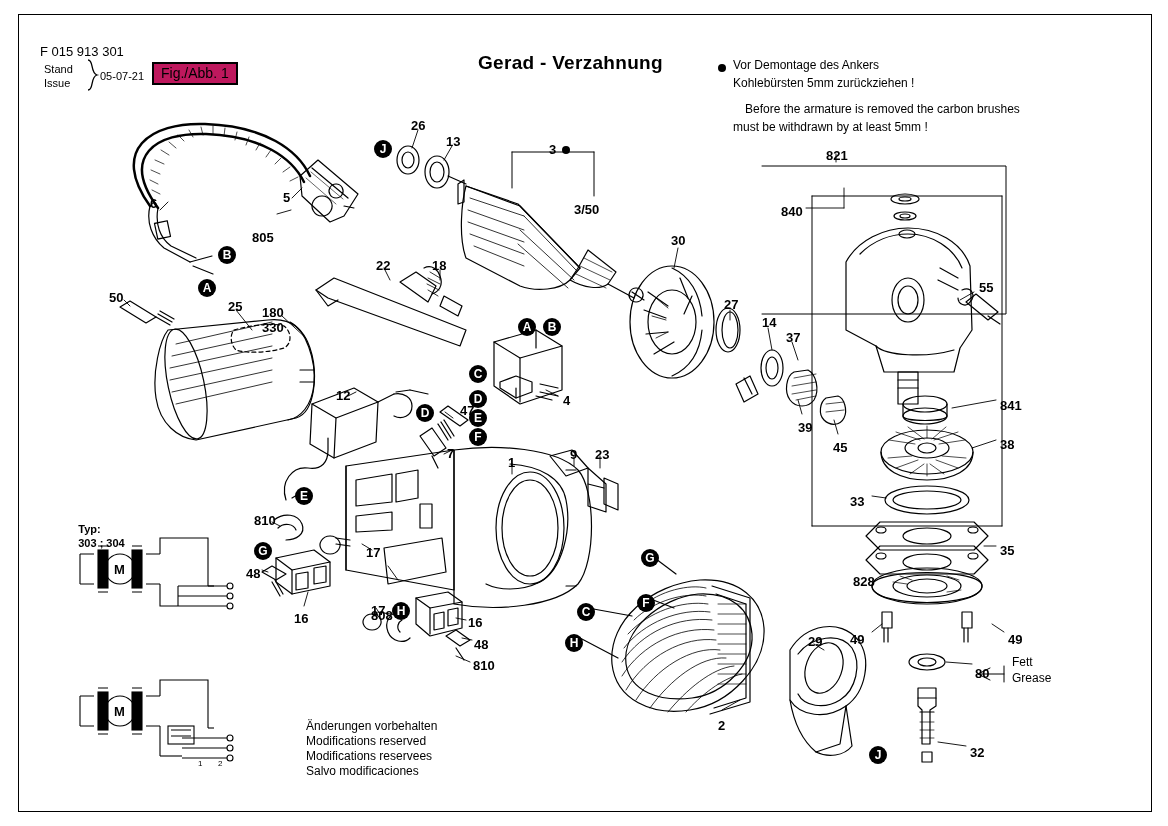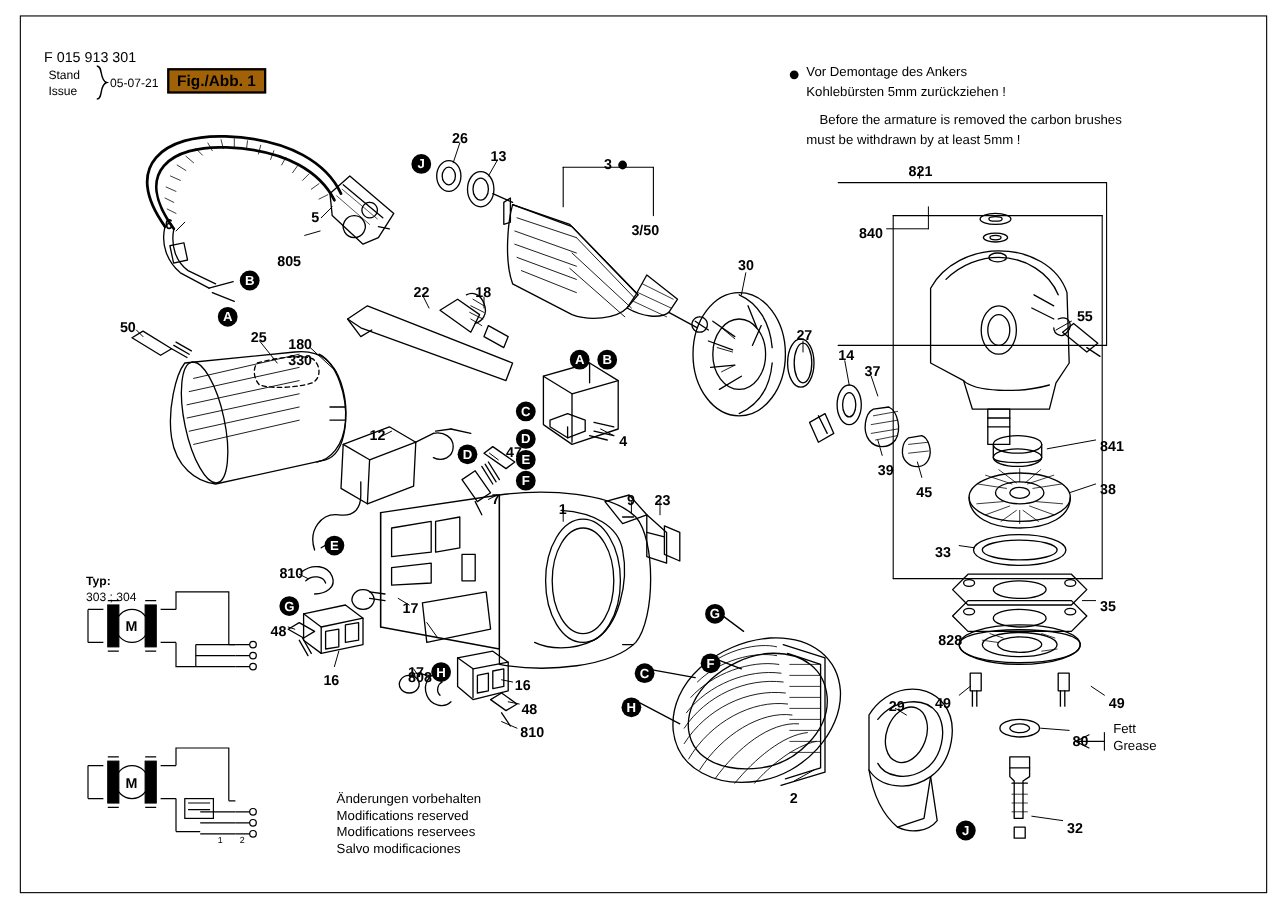--- a/index.html
+++ b/index.html
@@ -4,21 +4,21 @@
 <style>
   html,body{margin:0;padding:0;background:#ffffff;}
   body{font-family:"Liberation Sans",sans-serif;color:#000;}
   #page{position:relative;width:1168px;height:826px;overflow:hidden;background:#fff;}
   .abs{position:absolute;}
   .txt{font-size:12px;line-height:1.25;white-space:pre;}
   .bold{font-weight:bold;}
   .num{font-weight:bold;font-size:13px;}
   .title{font-weight:bold;font-size:19px;letter-spacing:.3px;}
   .small{font-size:11px;}
-  .figbox{border:2px solid #000;padding:1px 7px 2px 7px;font-weight:bold;font-size:14px;background:#a16207;}
+  .figbox{border:2px solid #000;padding:1px 7px 2px 7px;font-weight:normal;font-size:14px;background:#be185d;}
   .circ{border-radius:50%;background:#000;color:#fff;font-weight:bold;text-align:center;}
   .circ.c18{width:18px;height:18px;line-height:18px;font-size:12px;}
   .dot{width:8px;height:8px;border-radius:50%;background:#000;}
   svg{display:block;}
   .border-frame{position:absolute;left:18px;top:14px;width:1132px;height:796px;border:1px solid #000;}
 </style>
 </head>
 <body>
 
 <div id="page">
@@ -29,20 +29,21 @@
   <div class="abs txt small" style="left:44px;top:63px;">Stand</div>
   <div class="abs txt small" style="left:44px;top:77px;">Issue</div>
   <div class="abs" style="left:86px;top:58px;">
     <svg width="14" height="34" viewBox="0 0 14 34">
         <path d="M2 2 C8 2 4 15 11 17 C4 19 8 32 2 32" fill="none" stroke="#000" stroke-width="1.3"></path>
       </svg>
   </div>
   <div class="abs txt small" style="left:100px;top:70px;">05-07-21</div>
   <div class="abs figbox" style="left:152px;top:62px;">Fig./Abb. 1</div>
 
+  <div class="abs title" style="left:478px;top:52px;">Gerad - Verzahnung</div>
 
   <div class="abs dot" style="left:718px;top:64px;"></div>
   <div class="abs txt" style="left:733px;top:58px;">Vor Demontage des Ankers</div>
   <div class="abs txt" style="left:733px;top:76px;">Kohlebürsten 5mm zurückziehen !</div>
   <div class="abs txt" style="left:733px;top:102px;margin-left:12px;">Before the armature is removed the carbon brushes</div>
   <div class="abs txt" style="left:733px;top:120px;">must be withdrawn by at least 5mm !</div>
 
   <svg class="abs" style="left:0;top:0;" width="1168" height="826" viewBox="0 0 1168 826">
     <g fill="none" stroke="#000" stroke-width="1.2" stroke-linecap="round" stroke-linejoin="round">
 
@@ -516,21 +517,21 @@
       <div class="abs circ c18" style="left: 637px; top: 594px;">F</div>
       <div class="abs circ c18" style="left: 392px; top: 602px;">H</div>
       <div class="abs circ c18" style="left: 565px; top: 634px;">H</div>
       <div class="abs circ c18" style="left: 869px; top: 746px;">J</div>
     </div>
 
   <div class="abs dot" style="left:562px;top:146px;"></div>
 
   <div class="abs txt bold" style="left:66px;top:509px;font-size:11px;">
     <span>Typ:</span>
-    <span style="font-weight:normal;">303 ; 304</span>
+    <span style="font-weight:bold;">303 ; 304</span>
   </div>
   <svg class="abs" style="left:58px;top:524px;" width="190" height="110" viewBox="0 0 190 110">
     <g fill="none" stroke="#000" stroke-width="1.1">
       <circle cx="62" cy="45" r="15"></circle>
       <rect x="40" y="26" width="10" height="38" fill="#000"></rect>
       <rect x="74" y="26" width="10" height="38" fill="#000"></rect>
       <path d="M22 30 l14 0 M22 60 l14 0"></path>
       <path d="M22 30 l0 30"></path>
       <path d="M88 30 l14 0 M88 60 l14 0"></path>
       <path d="M102 30 l0 -16 l48 0 l0 48"></path>

